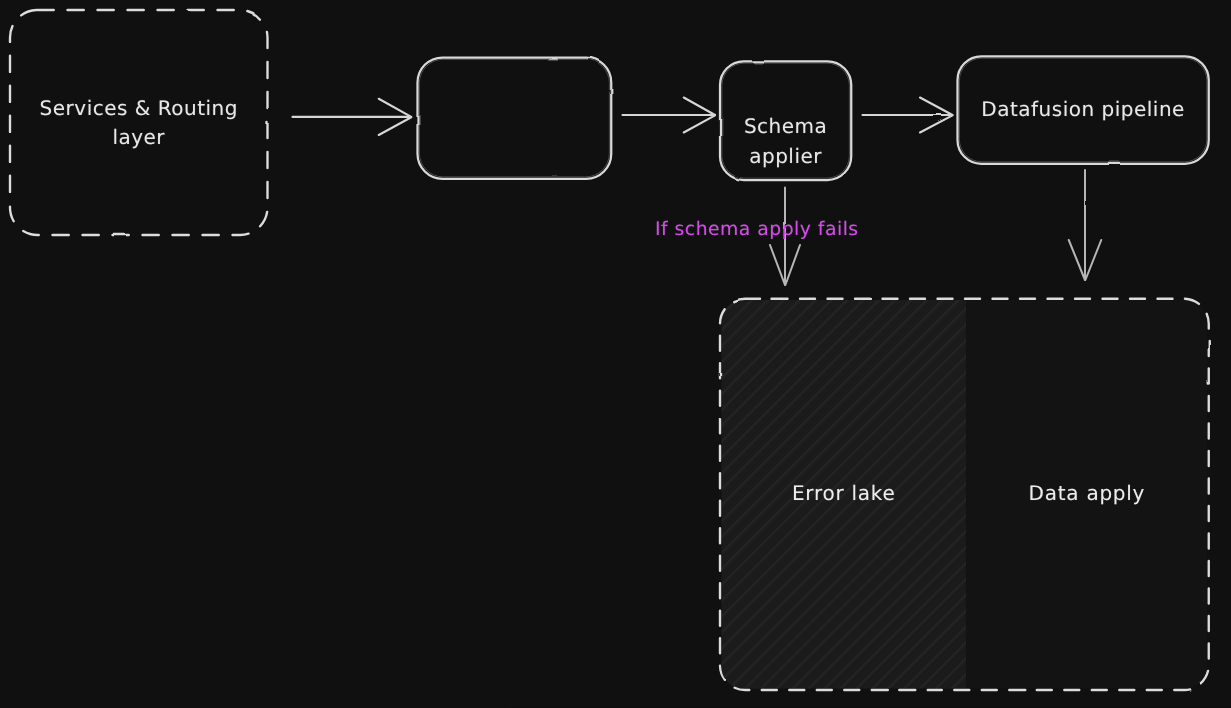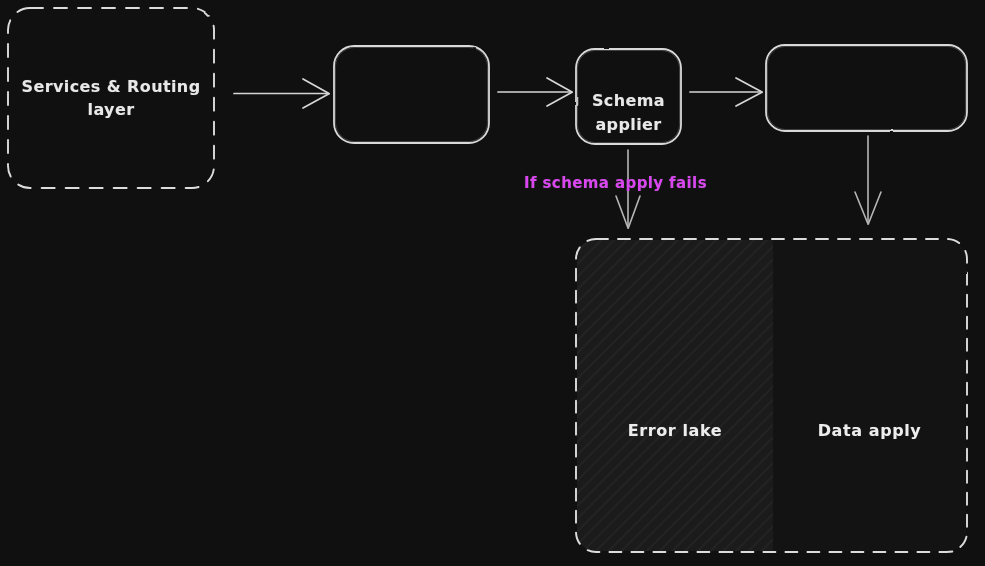--- a/index.html
+++ b/index.html
@@ -8,21 +8,20 @@
     padding: 0;
     background: #0f0f0f;
   }
   #canvas {
     position: relative;
     width: 985px;
     height: 566px;
     background: #101010;
     overflow: hidden;
     font-family: "DejaVu Sans", sans-serif;
-    font-weight: bold;
   }
   #diagram-svg {
     position: absolute;
     left: 0;
     top: 0;
     width: 985px;
     height: 566px;
   }
   .node-label {
     position: absolute;
@@ -50,21 +49,20 @@
   }
   .lake-label {
     position: absolute;
     color: #ededed;
     font-family: "DejaVu Sans", sans-serif;
     font-size: 16px;
     letter-spacing: 0.6px;
     white-space: nowrap;
     text-align: center;
     text-shadow: 0 0 1px rgba(255,255,255,0.22);
-    margin-top: 36px;
   }
 </style>
 </head>
 <body>
 
 <div id="canvas">
 
   <svg id="diagram-svg" viewBox="0 0 985 566" xmlns="http://www.w3.org/2000/svg">
     <defs>
       <pattern id="hatch" width="9" height="9" patternTransform="rotate(45)" patternUnits="userSpaceOnUse">
@@ -138,20 +136,21 @@
     </g>
   </svg>
 
   <div class="node-label" style="left:7px; top:7px; width:208px; height:182px;">Services &amp; Routing
 layer</div>
 
 
   <div class="node-label" style="left:575px; top:64px; width:107px; height:97px;">Schema
 applier</div>
 
+  <div class="node-label" style="left:765px; top:44px; width:203px; height:88px;">Datafusion pipeline</div>
 
   <div class="edge-label" style="left:524px; top:174px;">If schema apply fails</div>
 
   <div class="lake-label" style="left:577px; top:385px; width:196px;">Error lake</div>
 
   <div class="lake-label" style="left:773px; top:385px; width:193px;">Data apply</div>
 
 </div>
 
 </body></html>

